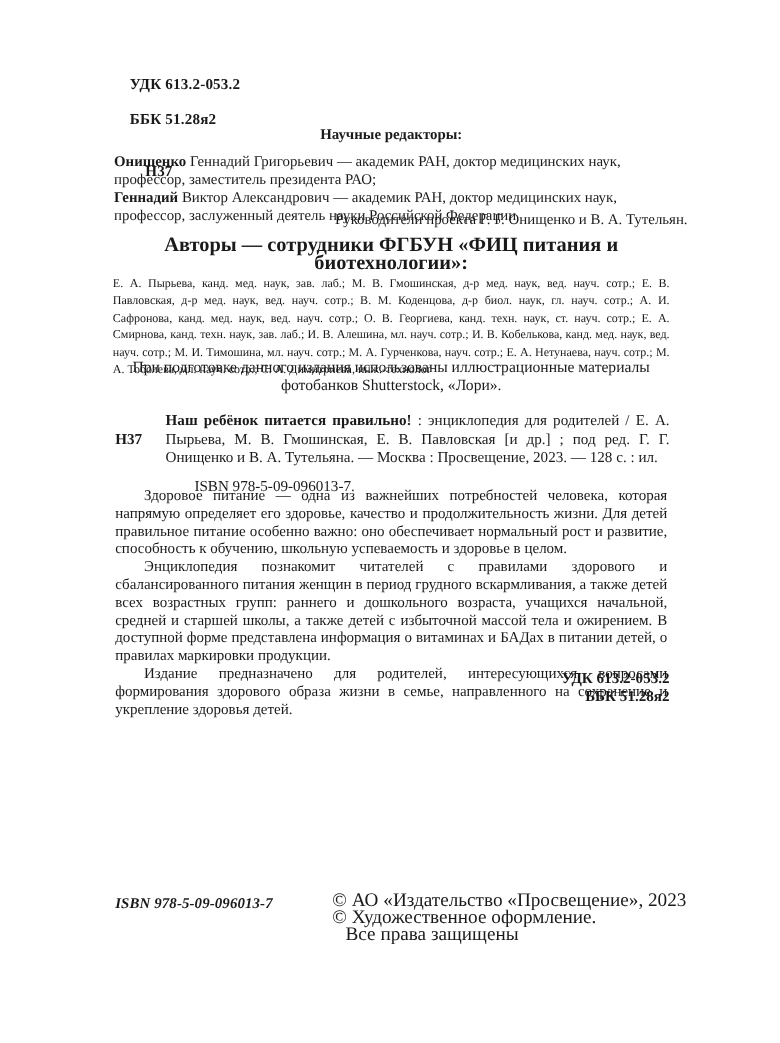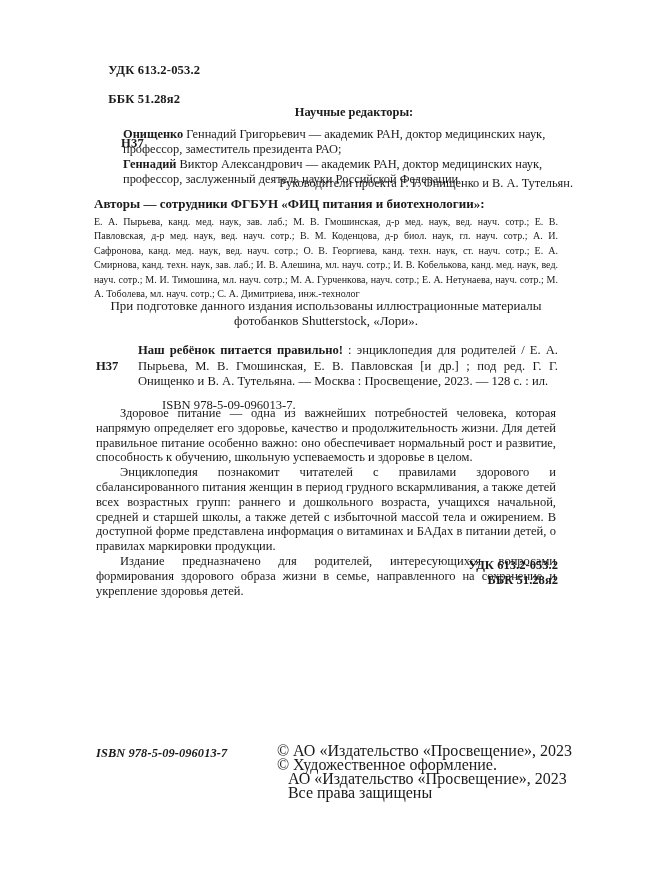--- a/index.html
+++ b/index.html
@@ -40,21 +40,20 @@
     white-space: pre;
   }
   .udk-block .indent { padding-left: 26px; display: block; }
 
   
   .editors {
     position: absolute;
     left: 95px;
     top: 105px;
     width: 462px;
-    margin-left: 28px;
   }
   .section-head {
     text-align: center;
     font-weight: bold;
     font-size: 12.4px;
     line-height: 15px;
     margin-bottom: 7px;
   }
   .editor-entry {
     font-size: 12.4px;
@@ -75,23 +74,23 @@
   }
 
   
   .authors {
     position: absolute;
     left: 94px;
     top: 196px;
     width: 464px;
   }
   .authors-head {
-    text-align: left;
-    font-weight: bold;
-    font-size: 13px;
+    text-align: center;
+    font-weight: bold;
+    font-size: 17px;
     line-height: 15px;
     margin-bottom: 4px;
   }
   .authors-body {
     font-size: 10px;
     line-height: 14.4px;
     text-align: justify;
     text-align-last: left;
   }
 
@@ -236,17 +235,16 @@
   <div class="udk-repeat">
     <div>УДК 613.2-053.2</div>
     <div>ББК 51.28я2</div>
   </div>
 
   <div class="footer-isbn">ISBN 978-5-09-096013-7</div>
 
   <div class="copyright">
     <div>© АО «Издательство «Просвещение», 2023</div>
     <div>© Художественное оформление.</div>
-    <div class="sub">АО «Издательство «Просвещение», 2023</div>
     <div class="sub">Все права защищены</div>
   </div>
 
 </div>
 
 </body></html>

